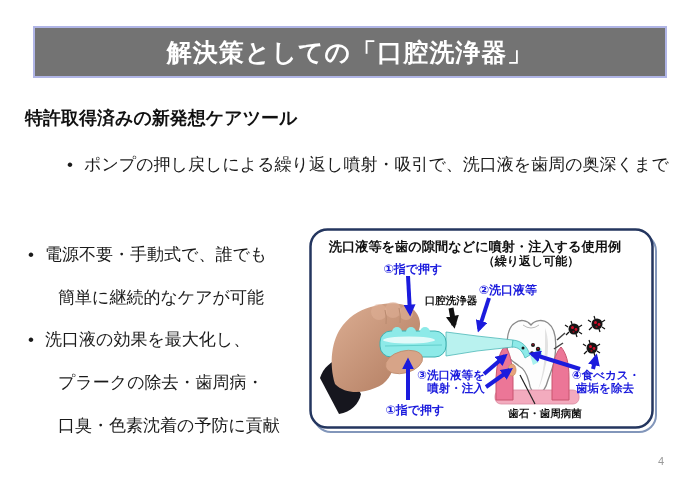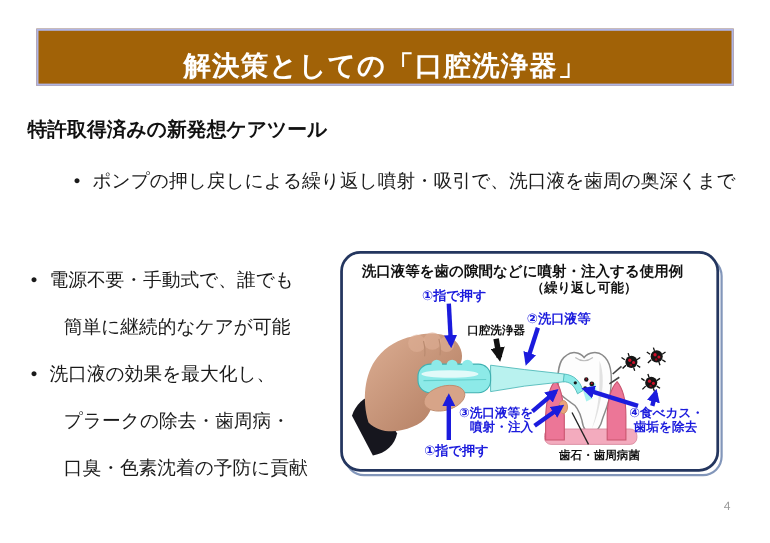--- a/index.html
+++ b/index.html
@@ -1,19 +1,19 @@
 <!DOCTYPE html>
 <html lang="ja"><head>
 <meta charset="utf-8">
 <style>
   html,body{margin:0;padding:0;background:#ffffff;}
   body{font-family:"Liberation Sans","DejaVu Sans",sans-serif;}
   .slide{position:relative;width:700px;height:494px;background:#ffffff;overflow:hidden;}
   .banner{position:absolute;left:33px;top:26px;width:634px;height:52px;box-sizing:border-box;
-          background:#a16207;border:2px solid #b0b5e6;display:flex;align-items:flex-end;justify-content:center;}
+          background:#737373;border:2px solid #b0b5e6;display:flex;align-items:center;justify-content:center;}
   .banner-text{color:#ffffff;font-size:25px;font-weight:bold;letter-spacing:1px;white-space:nowrap;}
   .heading{position:absolute;left:25px;top:106px;font-size:18px;font-weight:bold;color:#111111;white-space:nowrap;}
   .bullet{position:absolute;left:28px;font-size:17px;color:#1a1a1a;line-height:43px;white-space:nowrap;}
   .b1{top:143px;margin-left:39px;} .b2{top:233px;} .b3{top:318px;}
   .bullet .marker{display:inline-block;width:17px;}
   .bullet .cont{padding-left:30px;}
   .diagram{position:absolute;left:309px;top:228px;width:345px;height:256px;}
   .diagram svg{overflow:visible;display:block;}
   .page-num{position:absolute;left:658px;top:455px;font-size:11px;color:#9a9a9a;}
   svg text{font-family:"Liberation Sans","DejaVu Sans",sans-serif;font-weight:bold;}

